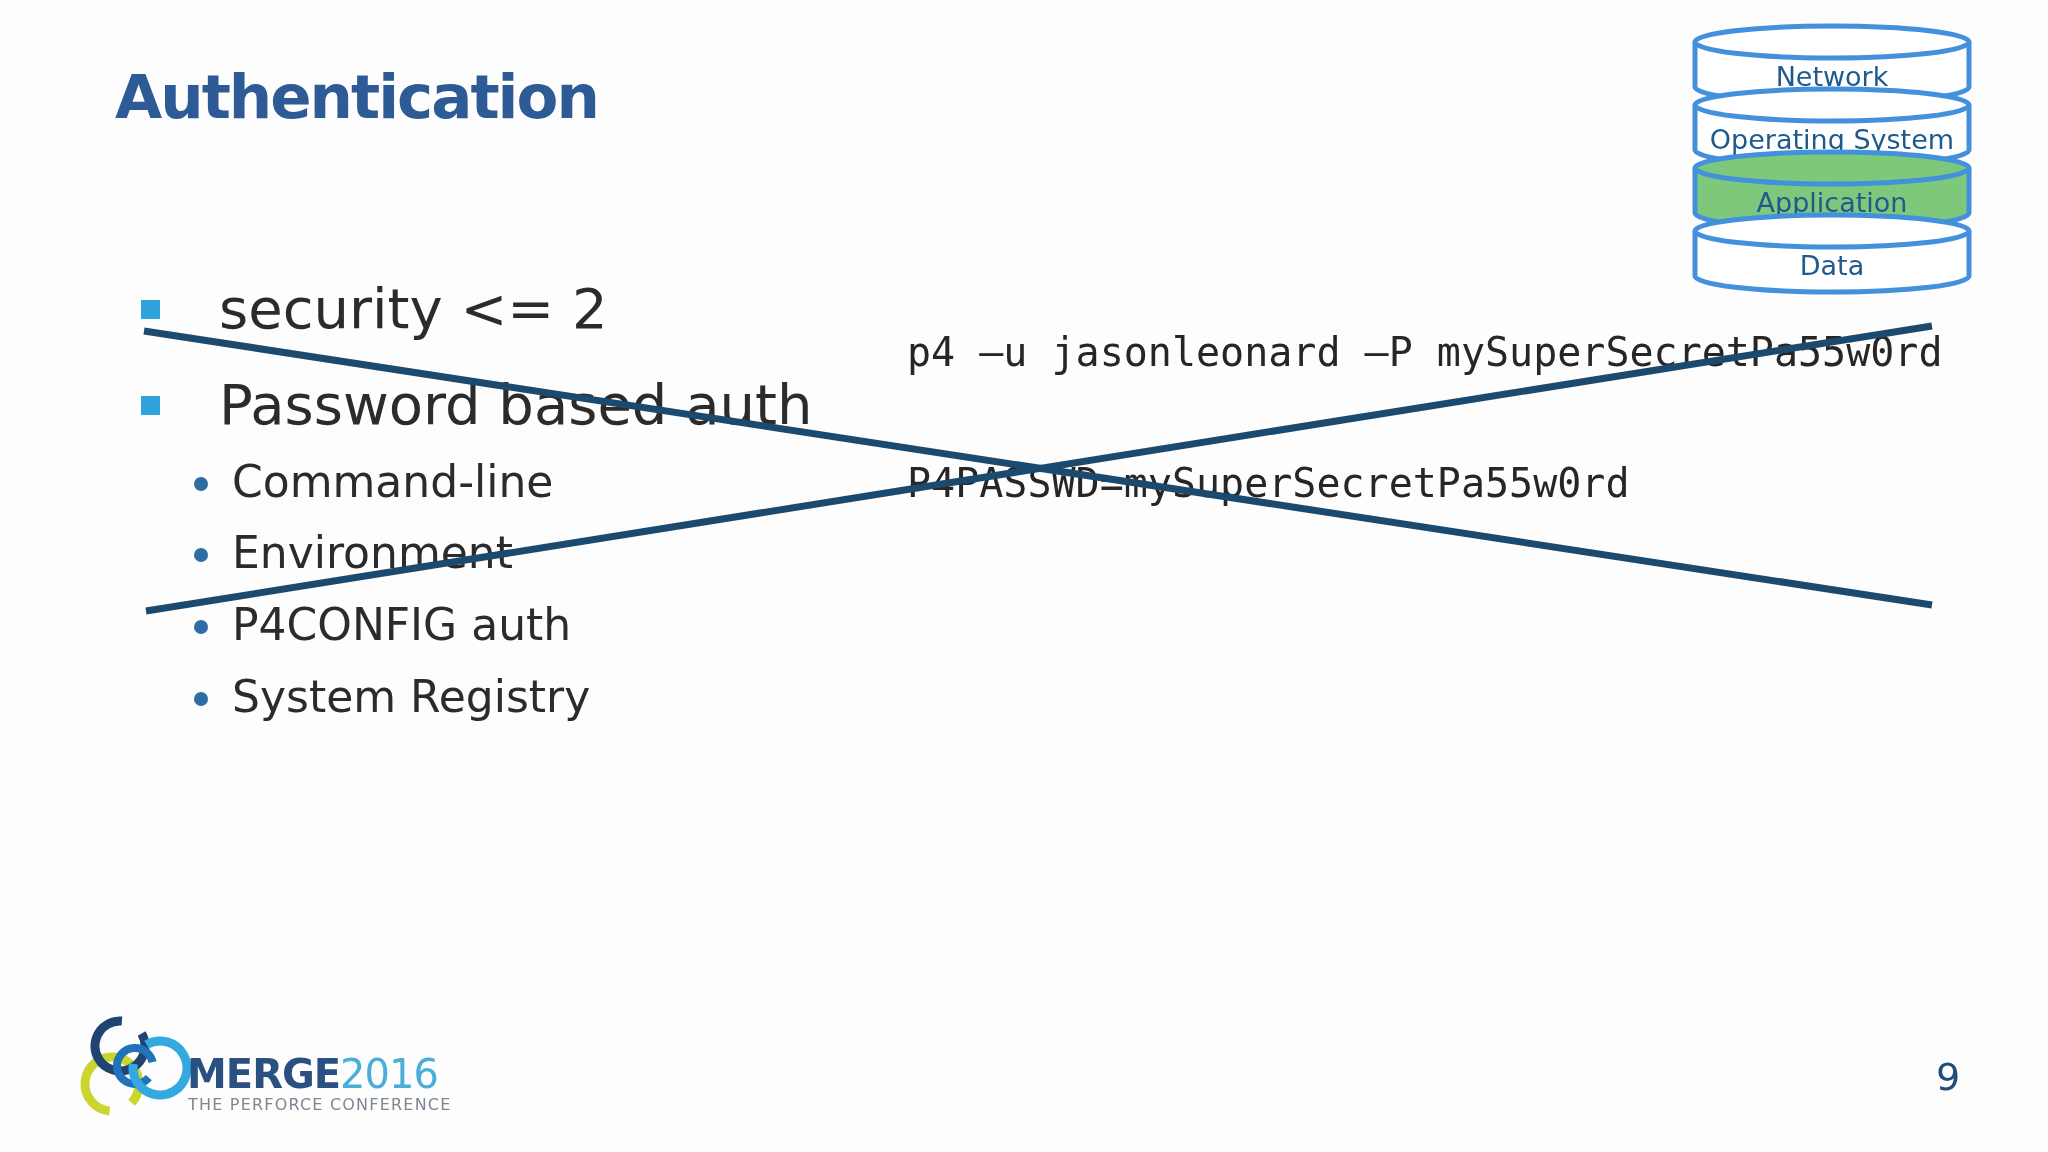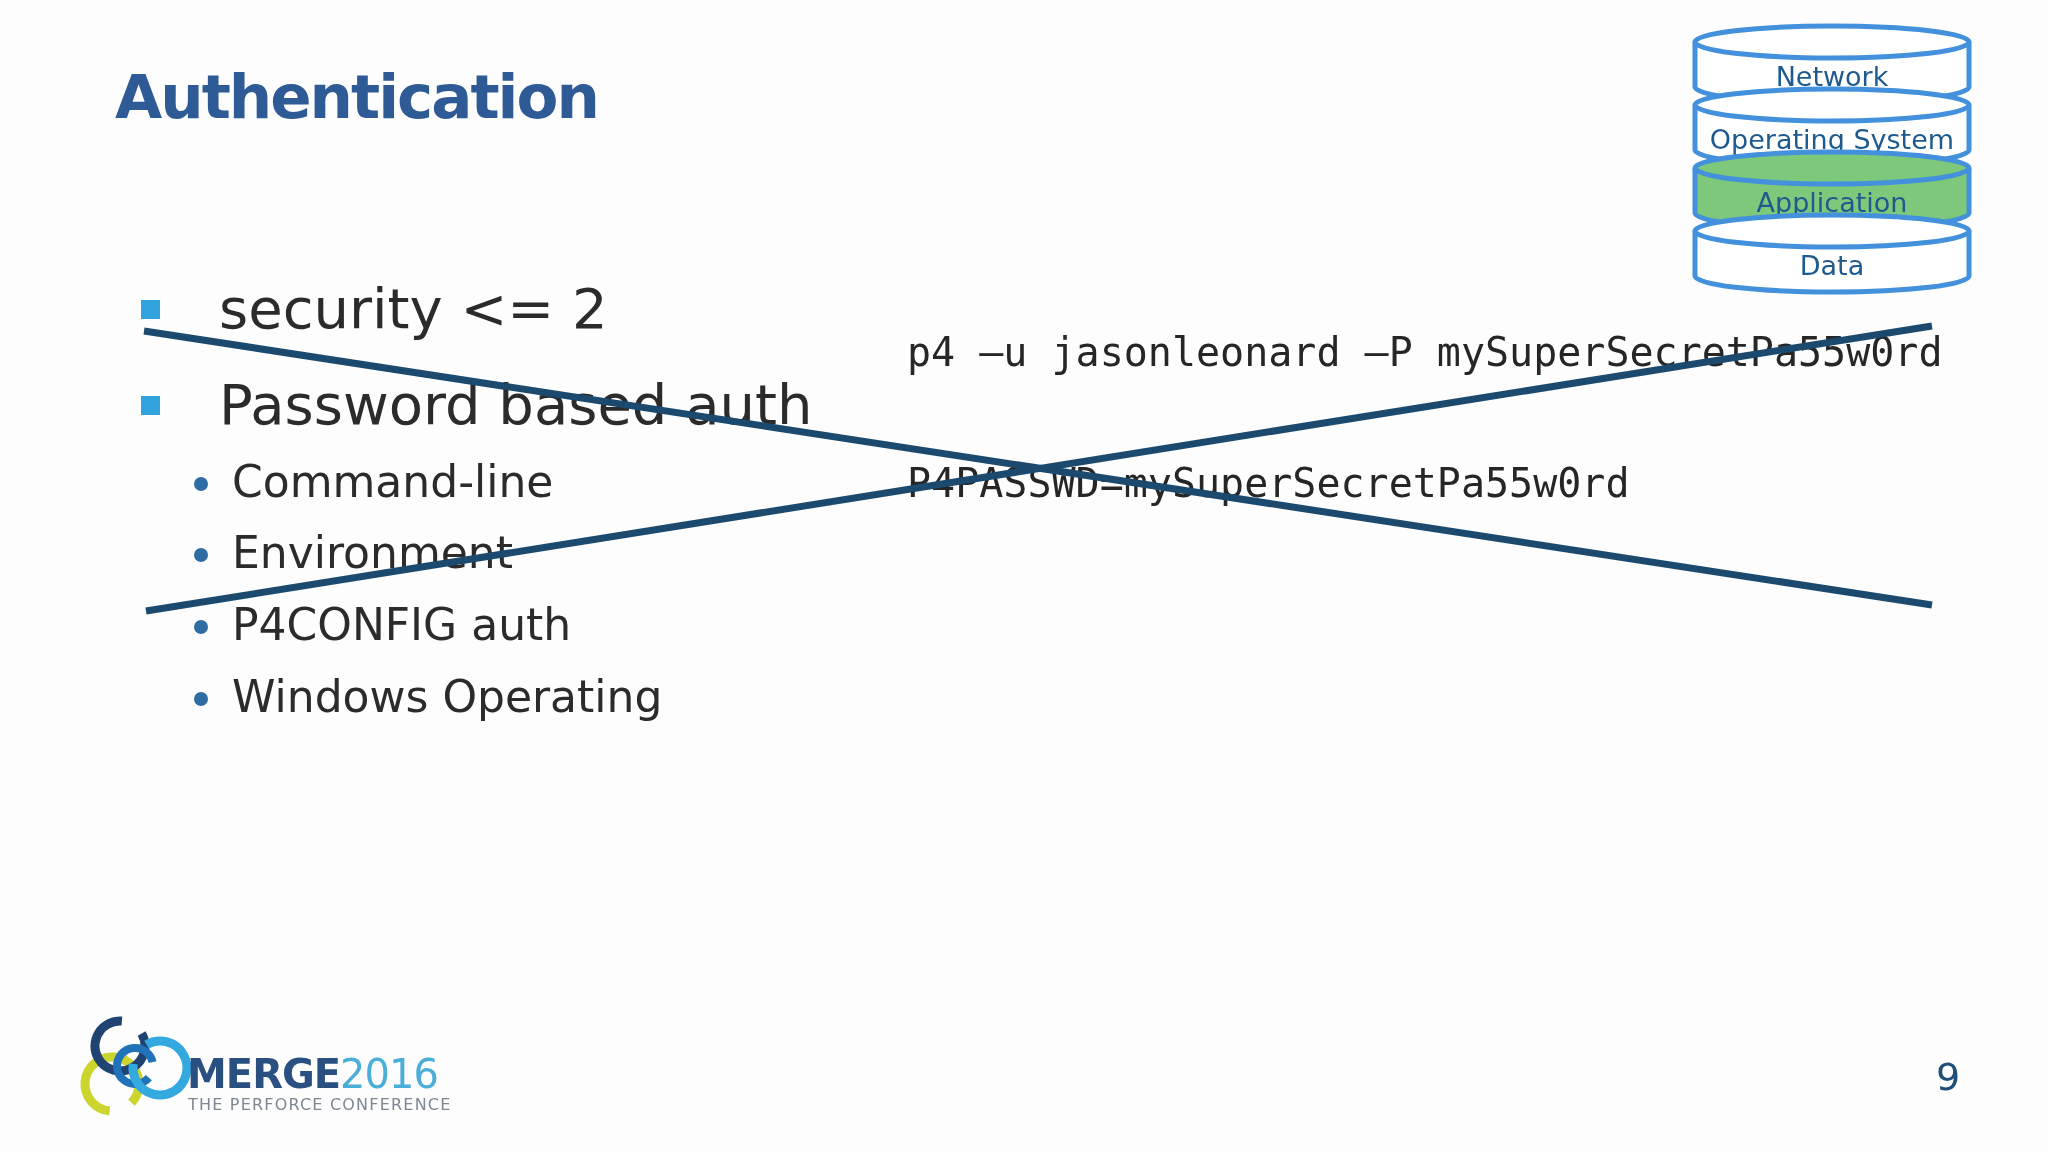--- a/index.html
+++ b/index.html
@@ -104,21 +104,21 @@
   <div class="row l2" style="top:531px">
     <span class="marker"></span>
     <span class="txt">Environment</span>
   </div>
   <div class="row l2" style="top:603px">
     <span class="marker"></span>
     <span class="txt">P4CONFIG auth</span>
   </div>
   <div class="row l2" style="top:675px">
     <span class="marker"></span>
-    <span class="txt">Windows Operating</span>
+    <span class="txt">System Registry</span>
   </div>
 
   <div class="code-line" style="top:332px">p4 –u jasonleonard –P mySuperSecretPa55w0rd</div>
   <div class="code-line" style="top:463px">P4PASSWD=mySuperSecretPa55w0rd</div>
 
   <svg class="cross" width="2048" height="1152" viewBox="0 0 2048 1152">
     <line x1="144" y1="331" x2="1932" y2="605"></line>
     <line x1="146" y1="611" x2="1932" y2="326"></line>
   </svg>
 

